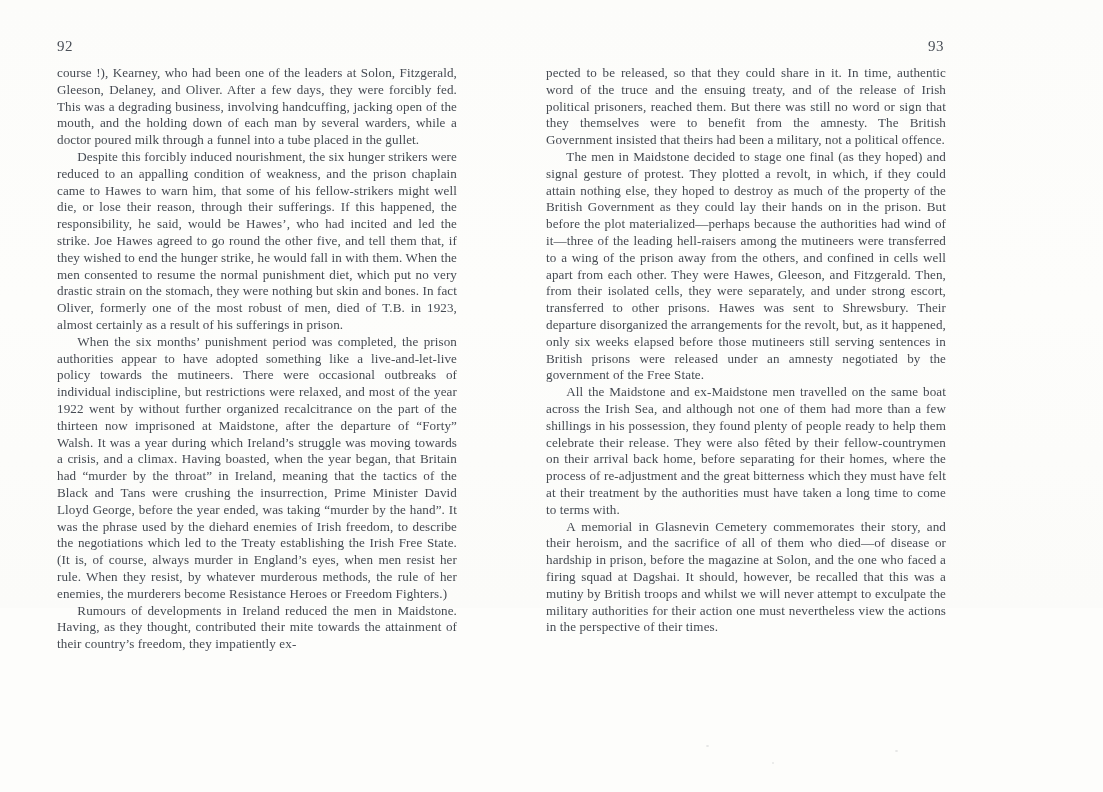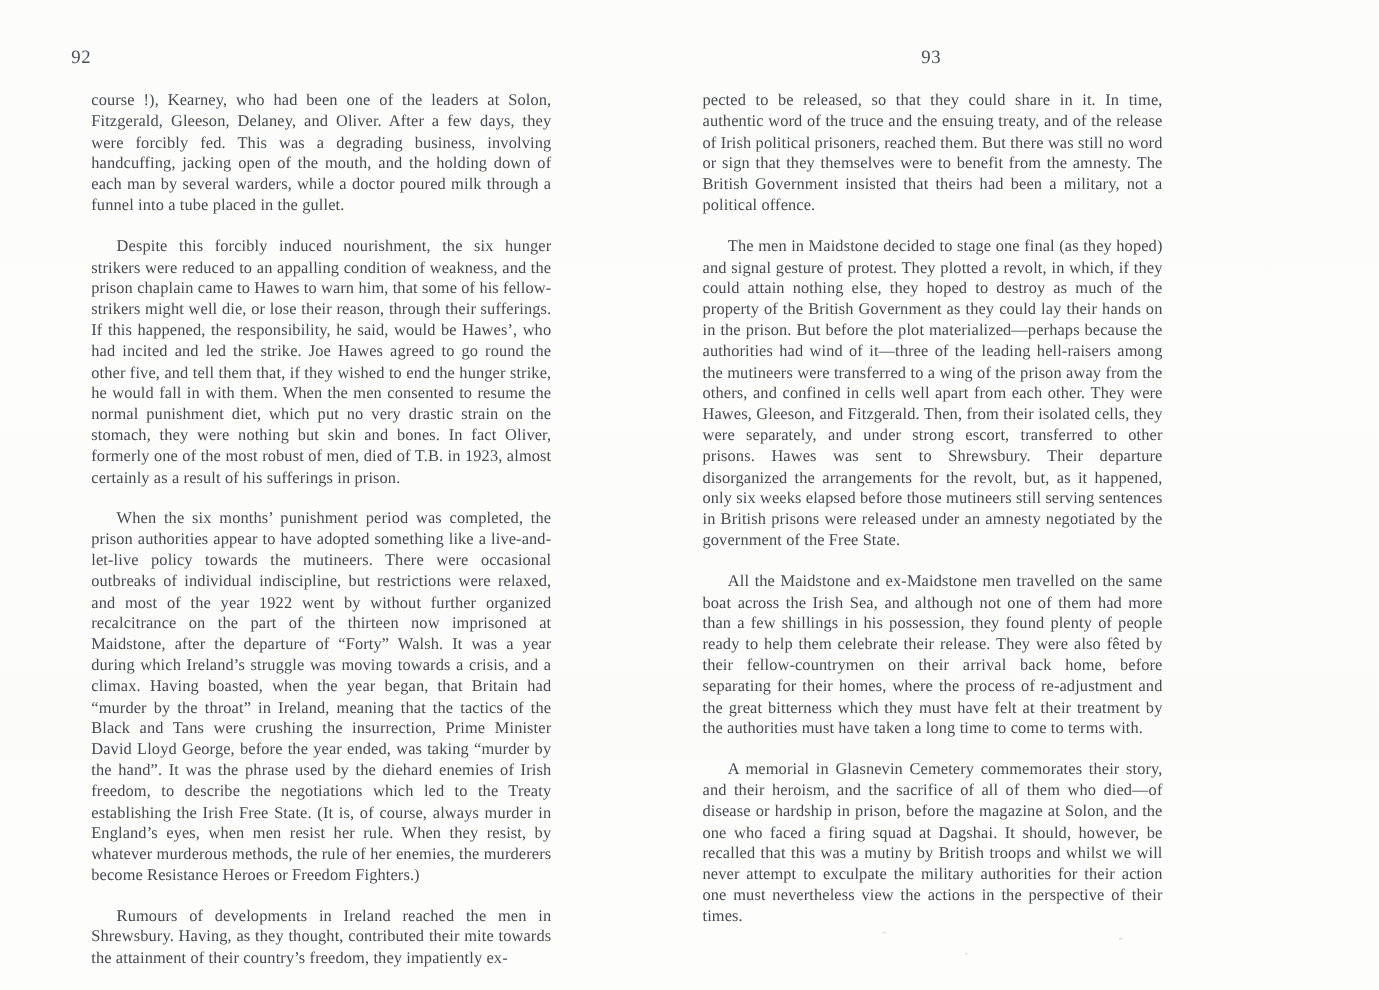--- a/index.html
+++ b/index.html
@@ -26,30 +26,30 @@
   }
   .page-left  { left: 57px; }
   .page-right { left: 546px; }
   .page-number {
     font-size: 15px;
     color: #4b5058;
     line-height: 20px;
     margin-bottom: 9px;
     letter-spacing: 0.5px;
   }
-  .page-number.num-right { text-align: center; padding-right: 2px; }
+  .page-number.num-right { text-align: right; padding-right: 2px; }
   .text-block {
     font-size: 13.1px;
     line-height: 16.8px;
     color: #454a52;
     text-align: justify;
     letter-spacing: 0.1px;
   }
   .text-block p {
-    margin: 16px;
+    margin: 0;
     text-indent: 1.55em;
   }
   .text-block p.no-indent {
     text-indent: 0;
   }
   .italic-word {
   }
   .pencil-underline {
     text-decoration-color: #b7b7aa;
     text-decoration-thickness: 1.4px;
@@ -68,21 +68,21 @@
 <body>
 
 <div class="spread">
 
   <div class="page page-left">
     <div class="page-number">92</div>
     <div class="text-block">
       <p class="no-indent">course !), Kearney, who had been one of the leaders at Solon, Fitzgerald, Gleeson, Delaney, and Oliver. After a few days, they were forcibly fed. This was a degrading business, involving handcuffing, jacking open of the mouth, and the holding down of each man by several warders, while a doctor poured milk through a funnel into a tube placed in the gullet.</p>
       <p>Despite this forcibly induced nourishment, the six hunger strikers were reduced to an appalling condition of weakness, and the prison chaplain came to Hawes to warn him, that some of his fellow-strikers might well die, or lose their reason, through their sufferings. If this happened, the responsibility, he said, would be Hawes’, who had incited and led the strike. Joe Hawes agreed to go round the other five, and tell them that, if they wished to end the hunger strike, he would fall in with them. When the men consented to resume the normal punishment diet, which put no very drastic strain on the stomach, they were nothing but skin and bones. In fact Oliver, formerly one of the most robust of men, died of T.B. in 1923, almost certainly as a result of his sufferings in prison.</p>
       <p><span>When the six months’ punishment period was completed, the prison authorities appear to have adopted something like a live-and-let-live policy towards the mutineers. There were occasional outbreaks of individual indiscipline, but restrictions were relaxed, and most of the year 1922 went by without further organized recalcitrance on the part of the thirteen now imprisoned at Maidstone, after the departure of “Forty” Walsh. It was a year during which Ireland’s struggle was moving towards a crisis, and a climax. Having boasted, when the year began, that Britain had “murder by the throat” in Ireland, meaning that the tactics of the Black and Tans were crushing the insurrection, Prime Minister David Lloyd George, before the year ended, was taking “murder by the hand”. It was the phrase used by the diehard enemies of Irish freedom, to describe the negotiations which led to the Treaty establishing the Irish Free State. (It is, of course, always murder in England’s eyes, when men resist </span><span class="italic-word">her</span><span> rule. When they resist, by whatever murderous methods, the rule of her enemies, the murderers become Resistance Heroes or Freedom Fighters.)</span></p>
-      <p>Rumours of developments in Ireland reached the men in Shrewsbury. Having, as they thought, contributed their mite towards the attainment of their country’s freedom, they impatiently ex-</p>
+      <p>Rumours of developments in Ireland reduced the men in Maidstone. Having, as they thought, contributed their mite towards the attainment of their country’s freedom, they impatiently ex-</p>
     </div>
   </div>
 
   <div class="page page-right">
     <div class="page-number num-right">93</div>
     <div class="text-block">
       <p class="no-indent">pected to be released, so that they could share in it. In time, authentic word of the truce and the ensuing treaty, and of the release of Irish political prisoners, reached them. But there was still no word or sign that they themselves were to benefit from the amnesty. The British Government insisted that theirs had been a military, not a political offence.</p>
       <p>The men in Maidstone decided to stage one final (as they hoped) and signal gesture of protest. They plotted a revolt, in which, if they could attain nothing else, they hoped to destroy as much of the property of the British Government as they could lay their hands on in the prison. But before the plot materialized—perhaps because the authorities had wind of it—three of the leading hell-raisers among the mutineers were transferred to a wing of the prison away from the others, and confined in cells well apart from each other. They were Hawes, Gleeson, and Fitzgerald. Then, from their isolated cells, they were separately, and under strong escort, transferred to other prisons. Hawes was sent to Shrewsbury. Their departure disorganized the arrangements for the revolt, but, as it happened, only six weeks elapsed before those mutineers still serving sentences in British prisons were released under an amnesty negotiated by the government of the Free State.</p>
       <p>All the Maidstone and ex-Maidstone men travelled on the same boat across the Irish Sea, and although not one of them had more than a few shillings in his possession, they found plenty of people ready to help them celebrate their release. They were also fêted by their fellow-countrymen on their arrival back home, before separating for their homes, where the process of re-adjustment and the great bitterness which they must have felt at their treatment by the authorities must have taken a long time to come to terms with.</p>
       <p><span class="pencil-underline">A memorial in Glasnevin Cemetery</span><span> commemorates their story, and their heroism, and the sacrifice of all of them who died—of disease or hardship in prison, before the magazine at Solon, and the one who faced a firing squad at Dagshai. It should, however, be recalled that this was a mutiny by British troops and whilst we will never attempt to exculpate the military authorities for their action one must nevertheless view the actions in the perspective of their times.</span></p>

